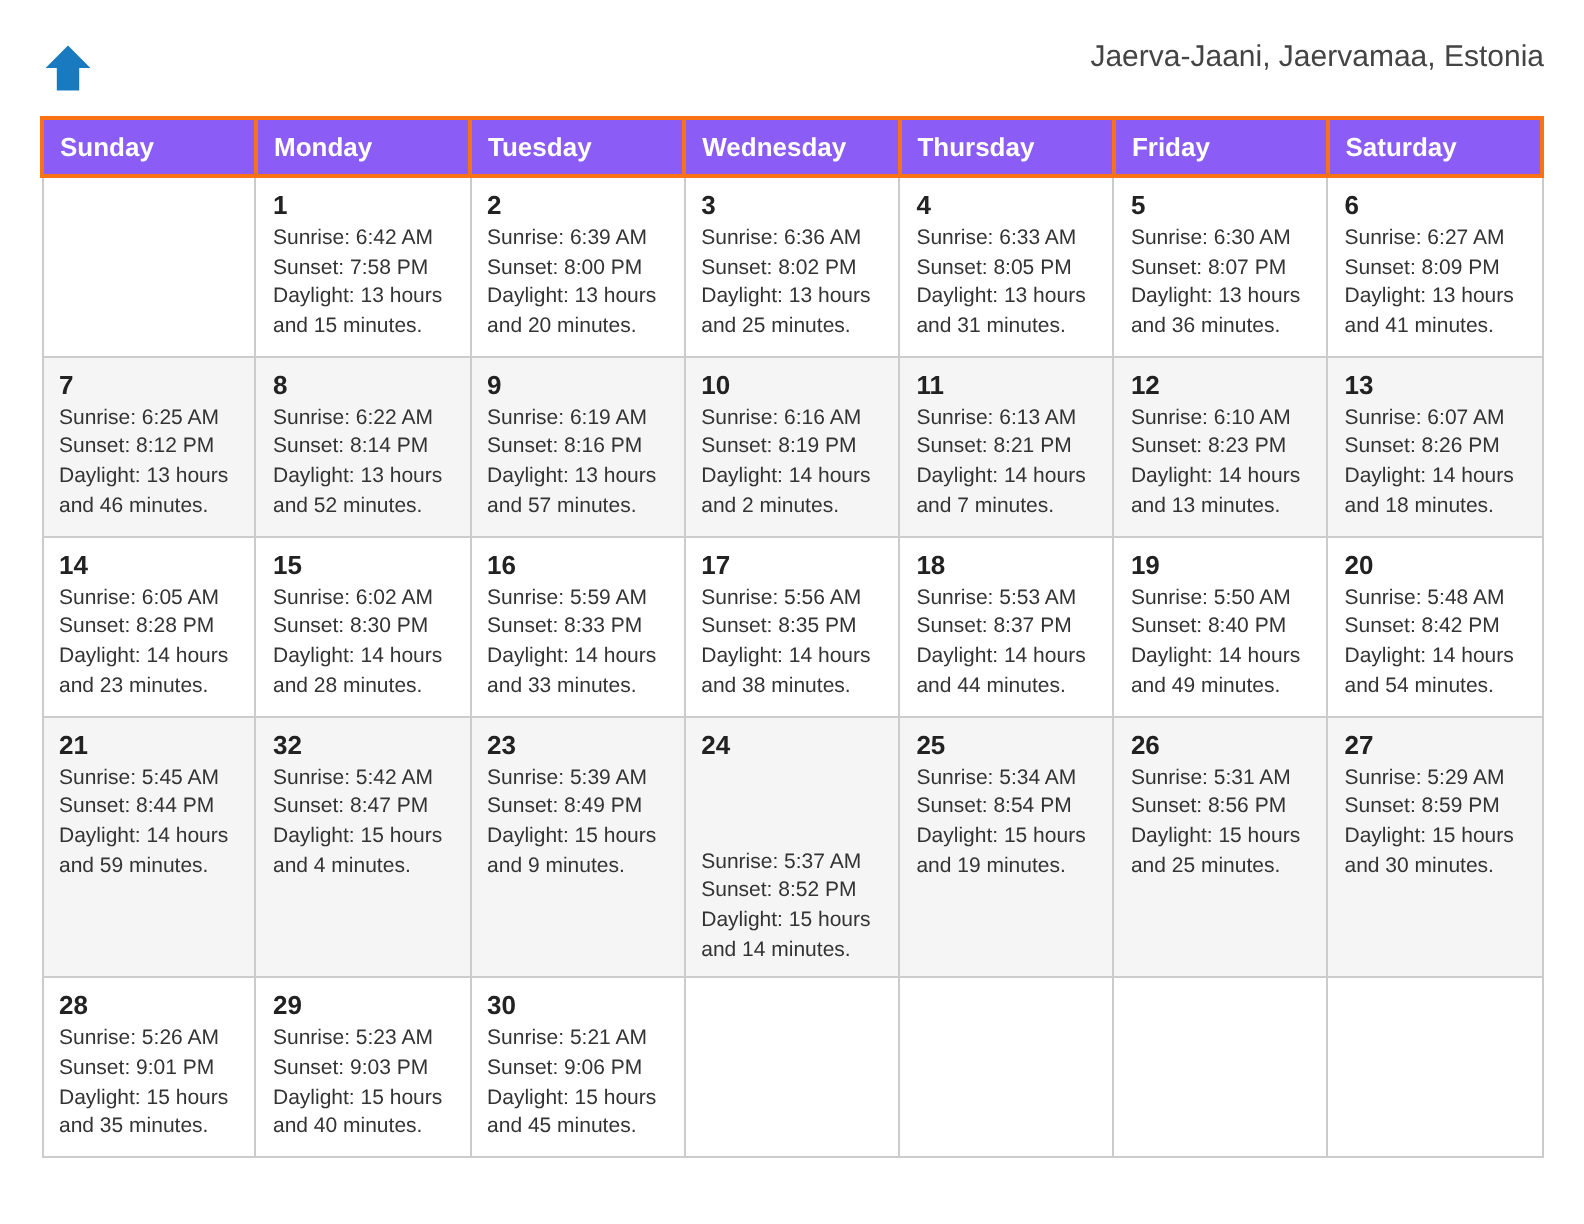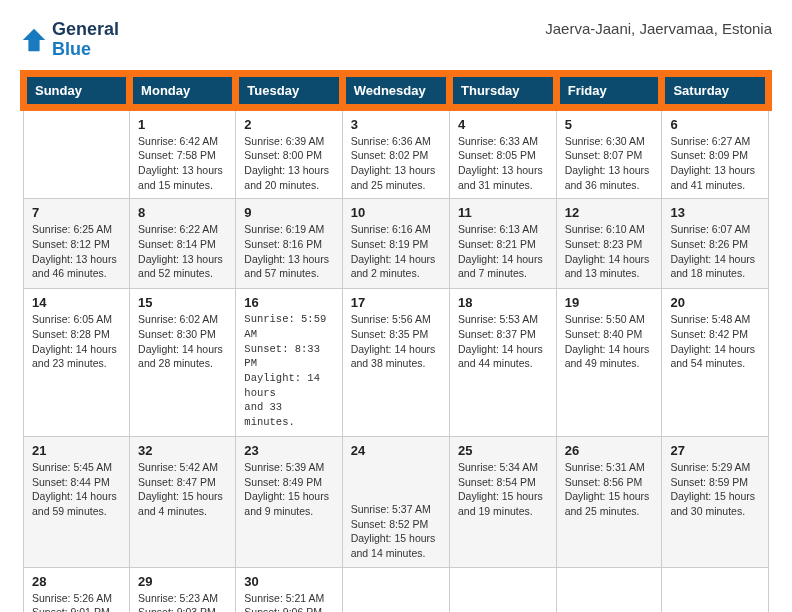--- a/index.html
+++ b/index.html
@@ -41,27 +41,27 @@
     .location {
       font-size: 15px;
       color: #444;
     }
     .calendar {
       width: 100%;
       border-collapse: collapse;
       font-size: 11px;
     }
     .calendar th {
-      background: #0c4a6e;
+      background: #8b5cf6;
       color: #fff;
       padding: 6px 8px;
       text-align: left;
       font-size: 13px;
       font-weight: 600;
-      border: 7px solid #f97316;
+      border: 2px solid #f97316;
     }
     .calendar td {
       vertical-align: top;
       padding: 6px 8px;
       border: 1px solid #ccc;
       height: 90px;
       width: 108px;
       background: #fff;
     }
     .calendar tr:nth-child(even) td {
@@ -82,24 +82,20 @@
     .row-alt td { background: #f0f4f8; }
   </style>
 </head>
 <body>
 
 <div class="header">
   <div class="logo">
     <svg class="logo-icon" viewBox="0 0 40 40">
       <polygon points="20,4 36,20 28,20 28,36 12,36 12,20 4,20" fill="#1a7abf"></polygon>
     </svg>
-    <div class="logo-text">
-      <span>General</span><br>
-      <span class="logo-blue">Blue</span>
-    </div>
   </div>
   <div class="title-block">
     <div class="location">Jaerva-Jaani, Jaervamaa, Estonia</div>
   </div>
 </div>
 
 <table class="calendar">
   <thead>
     <tr>
     <th>Sunday</th>
@@ -218,21 +214,21 @@
         </td>
         <td>
           <div class="day-number">15</div>
           <div class="day-info" style="white-space: pre-line;">Sunrise: 6:02 AM
 Sunset: 8:30 PM
 Daylight: 14 hours
 and 28 minutes.</div>
         </td>
         <td>
           <div class="day-number">16</div>
-          <div class="day-info" style="white-space: pre-line; font-family: Liberation Mono, monospace;">Sunrise: 5:59 AM
+          <div class="day-info" style="white-space: pre-line;">Sunrise: 5:59 AM
 Sunset: 8:33 PM
 Daylight: 14 hours
 and 33 minutes.</div>
         </td>
         <td>
           <div class="day-number">17</div>
           <div class="day-info" style="white-space: pre-line;">Sunrise: 5:56 AM
 Sunset: 8:35 PM
 Daylight: 14 hours
 and 38 minutes.</div>

